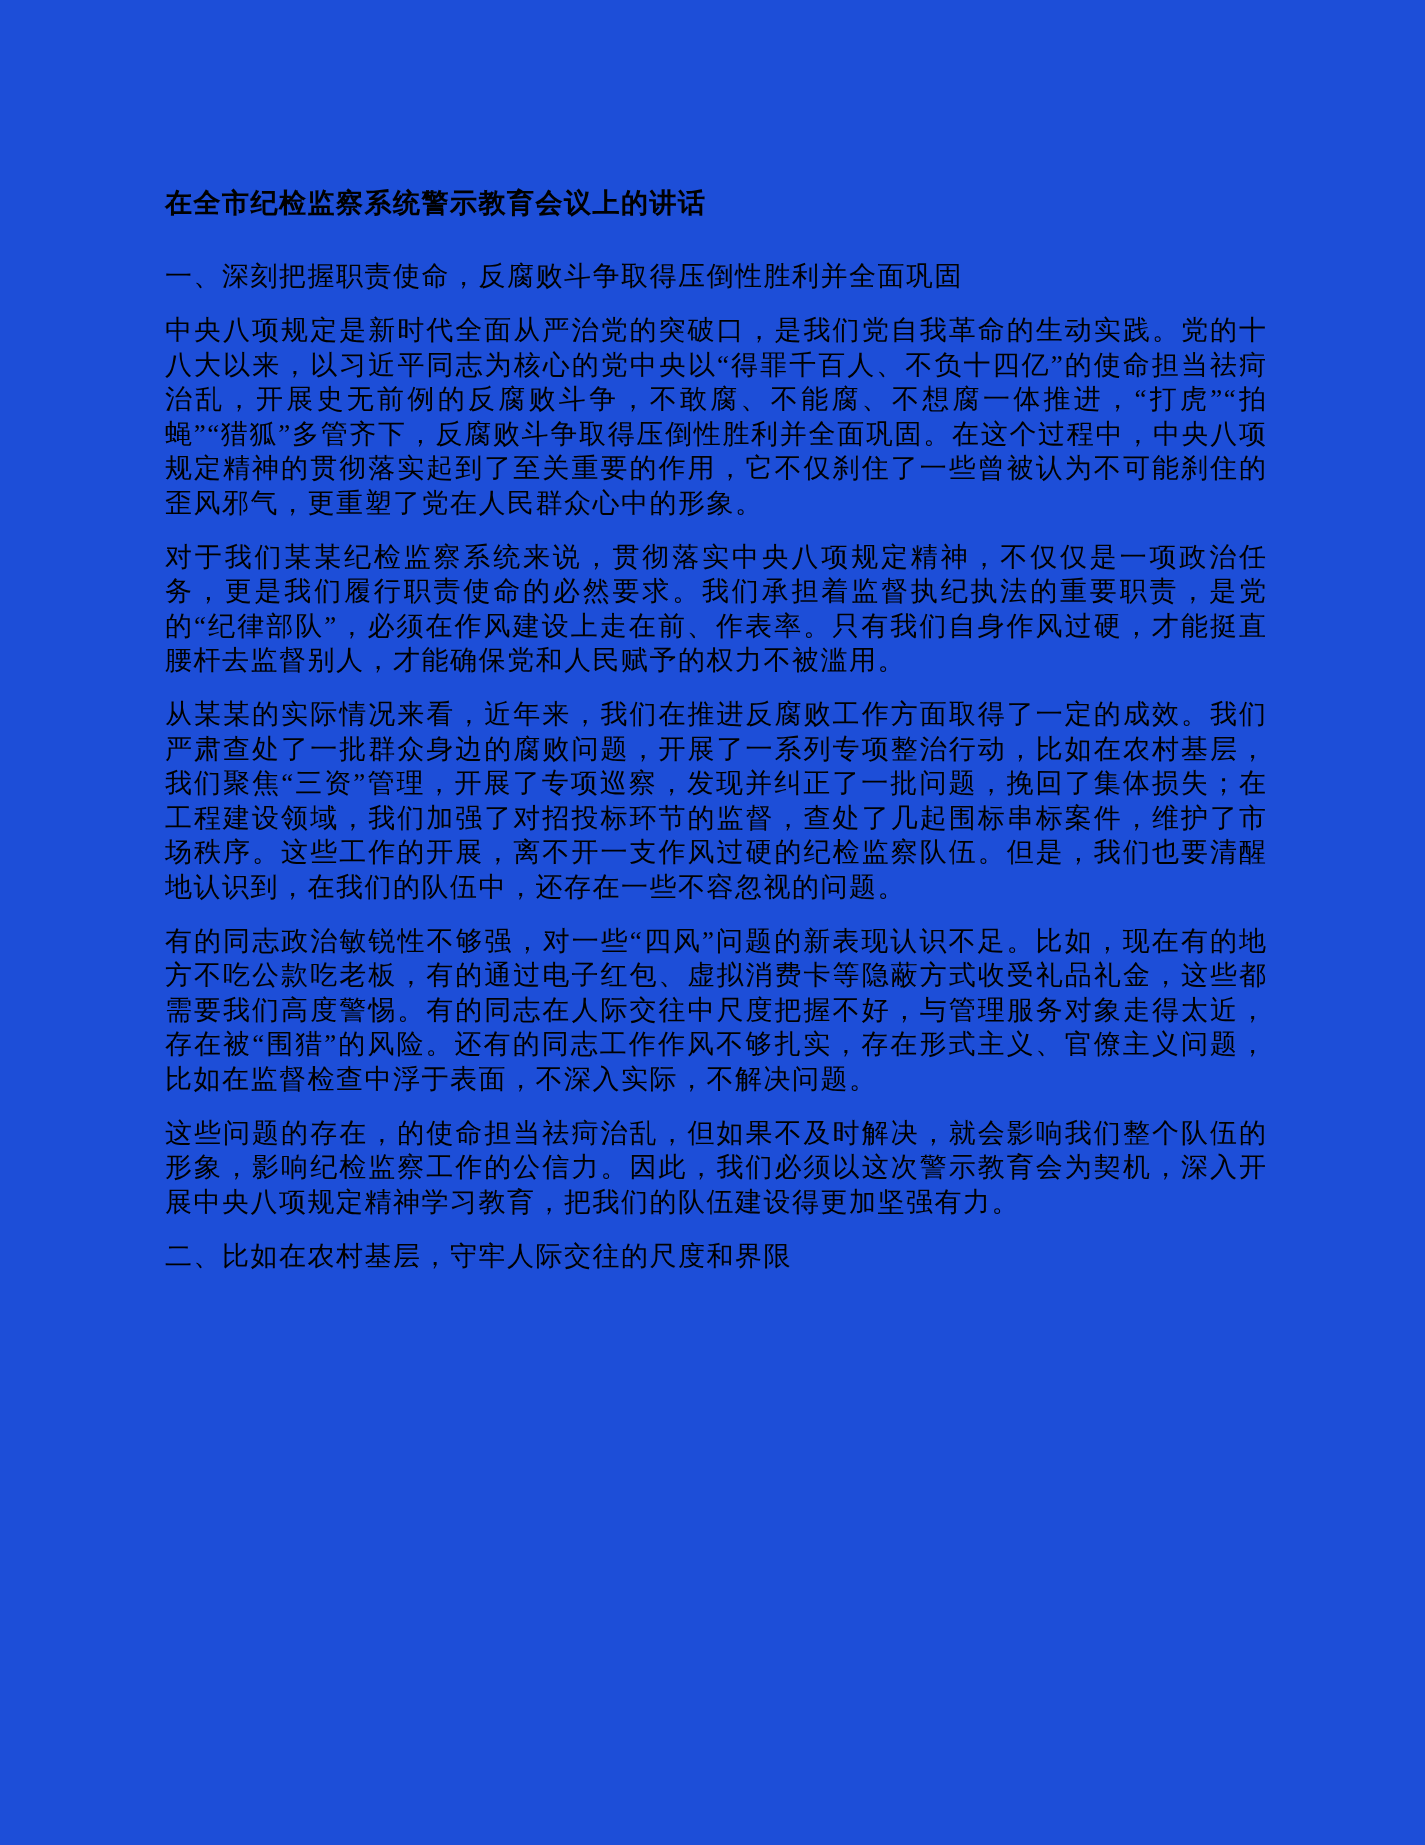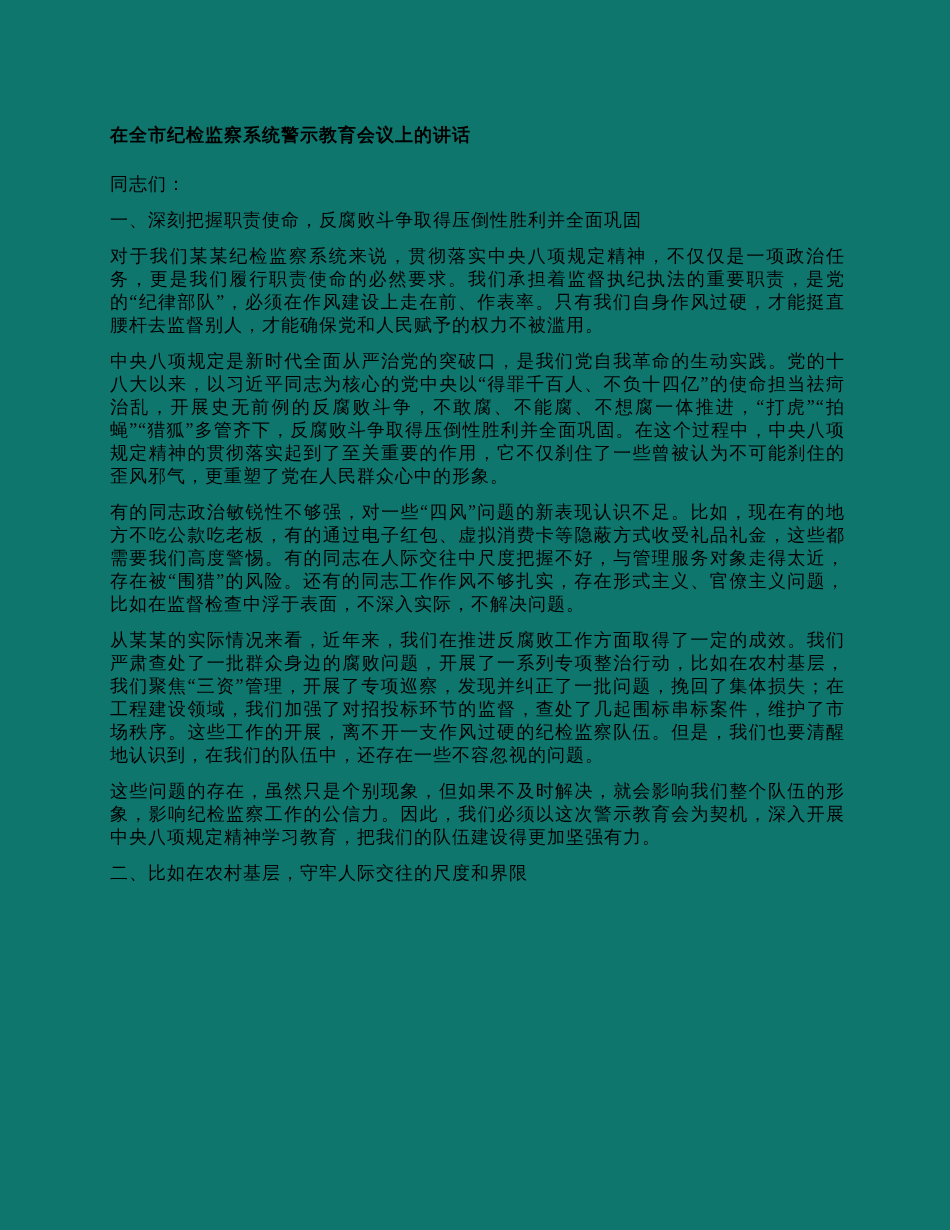--- a/index.html
+++ b/index.html
@@ -9,21 +9,21 @@
     height: 1230px;
     background: #ffffff;
     overflow: hidden;
     font-family: "Liberation Serif", "DejaVu Serif", serif;
     color: #000000;
   }
   .page {
     width: 950px;
     height: 1230px;
     padding: 124px 105px 40px 110px;
-    background: #0f766e;
+    background: #1d4ed8;
   }
   .doc-title {
     font-size: 18px;
     font-weight: bold;
     line-height: 23px;
     margin: 0 0 26px 0;
     letter-spacing: 1px;
   }
   .para {
     font-size: 18px;
@@ -33,21 +33,20 @@
     margin: 0 0 13px 0;
     word-break: break-all;
   }
 </style>
 </head>
 <body>
 
 <div class="page">
   <h1 class="doc-title">在全市纪检监察系统警示教育会议上的讲话</h1>
 
-  <p class="para">同志们：</p>
   <p class="para">一、深刻把握职责使命，反腐败斗争取得压倒性胜利并全面巩固</p>
+  <p class="para">中央八项规定是新时代全面从严治党的突破口，是我们党自我革命的生动实践。党的十八大以来，以习近平同志为核心的党中央以“得罪千百人、不负十四亿”的使命担当祛疴治乱，开展史无前例的反腐败斗争，不敢腐、不能腐、不想腐一体推进，“打虎”“拍蝇”“猎狐”多管齐下，反腐败斗争取得压倒性胜利并全面巩固。在这个过程中，中央八项规定精神的贯彻落实起到了至关重要的作用，它不仅刹住了一些曾被认为不可能刹住的歪风邪气，更重塑了党在人民群众心中的形象。</p>
   <p class="para">对于我们某某纪检监察系统来说，贯彻落实中央八项规定精神，不仅仅是一项政治任务，更是我们履行职责使命的必然要求。我们承担着监督执纪执法的重要职责，是党的“纪律部队”，必须在作风建设上走在前、作表率。只有我们自身作风过硬，才能挺直腰杆去监督别人，才能确保党和人民赋予的权力不被滥用。</p>
-  <p class="para">中央八项规定是新时代全面从严治党的突破口，是我们党自我革命的生动实践。党的十八大以来，以习近平同志为核心的党中央以“得罪千百人、不负十四亿”的使命担当祛疴治乱，开展史无前例的反腐败斗争，不敢腐、不能腐、不想腐一体推进，“打虎”“拍蝇”“猎狐”多管齐下，反腐败斗争取得压倒性胜利并全面巩固。在这个过程中，中央八项规定精神的贯彻落实起到了至关重要的作用，它不仅刹住了一些曾被认为不可能刹住的歪风邪气，更重塑了党在人民群众心中的形象。</p>
+  <p class="para">从某某的实际情况来看，近年来，我们在推进反腐败工作方面取得了一定的成效。我们严肃查处了一批群众身边的腐败问题，开展了一系列专项整治行动，比如在农村基层，我们聚焦“三资”管理，开展了专项巡察，发现并纠正了一批问题，挽回了集体损失；在工程建设领域，我们加强了对招投标环节的监督，查处了几起围标串标案件，维护了市场秩序。这些工作的开展，离不开一支作风过硬的纪检监察队伍。但是，我们也要清醒地认识到，在我们的队伍中，还存在一些不容忽视的问题。</p>
   <p class="para">有的同志政治敏锐性不够强，对一些“四风”问题的新表现认识不足。比如，现在有的地方不吃公款吃老板，有的通过电子红包、虚拟消费卡等隐蔽方式收受礼品礼金，这些都需要我们高度警惕。有的同志在人际交往中尺度把握不好，与管理服务对象走得太近，存在被“围猎”的风险。还有的同志工作作风不够扎实，存在形式主义、官僚主义问题，比如在监督检查中浮于表面，不深入实际，不解决问题。</p>
-  <p class="para">从某某的实际情况来看，近年来，我们在推进反腐败工作方面取得了一定的成效。我们严肃查处了一批群众身边的腐败问题，开展了一系列专项整治行动，比如在农村基层，我们聚焦“三资”管理，开展了专项巡察，发现并纠正了一批问题，挽回了集体损失；在工程建设领域，我们加强了对招投标环节的监督，查处了几起围标串标案件，维护了市场秩序。这些工作的开展，离不开一支作风过硬的纪检监察队伍。但是，我们也要清醒地认识到，在我们的队伍中，还存在一些不容忽视的问题。</p>
-  <p class="para">这些问题的存在，虽然只是个别现象，但如果不及时解决，就会影响我们整个队伍的形象，影响纪检监察工作的公信力。因此，我们必须以这次警示教育会为契机，深入开展中央八项规定精神学习教育，把我们的队伍建设得更加坚强有力。</p>
+  <p class="para">这些问题的存在，的使命担当祛疴治乱，但如果不及时解决，就会影响我们整个队伍的形象，影响纪检监察工作的公信力。因此，我们必须以这次警示教育会为契机，深入开展中央八项规定精神学习教育，把我们的队伍建设得更加坚强有力。</p>
   <p class="para">二、比如在农村基层，守牢人际交往的尺度和界限</p>
 </div>
 
 </body></html>

